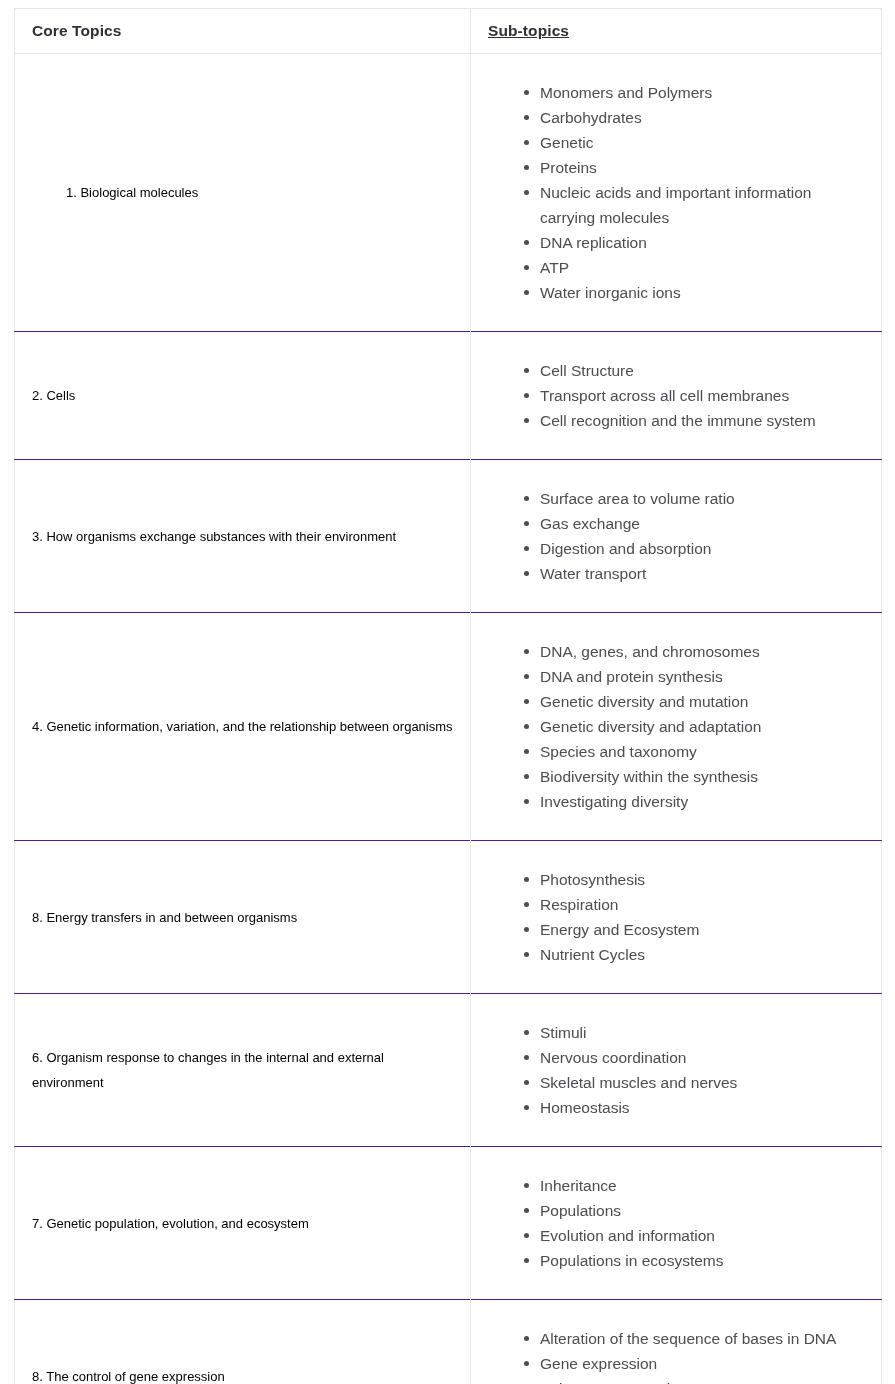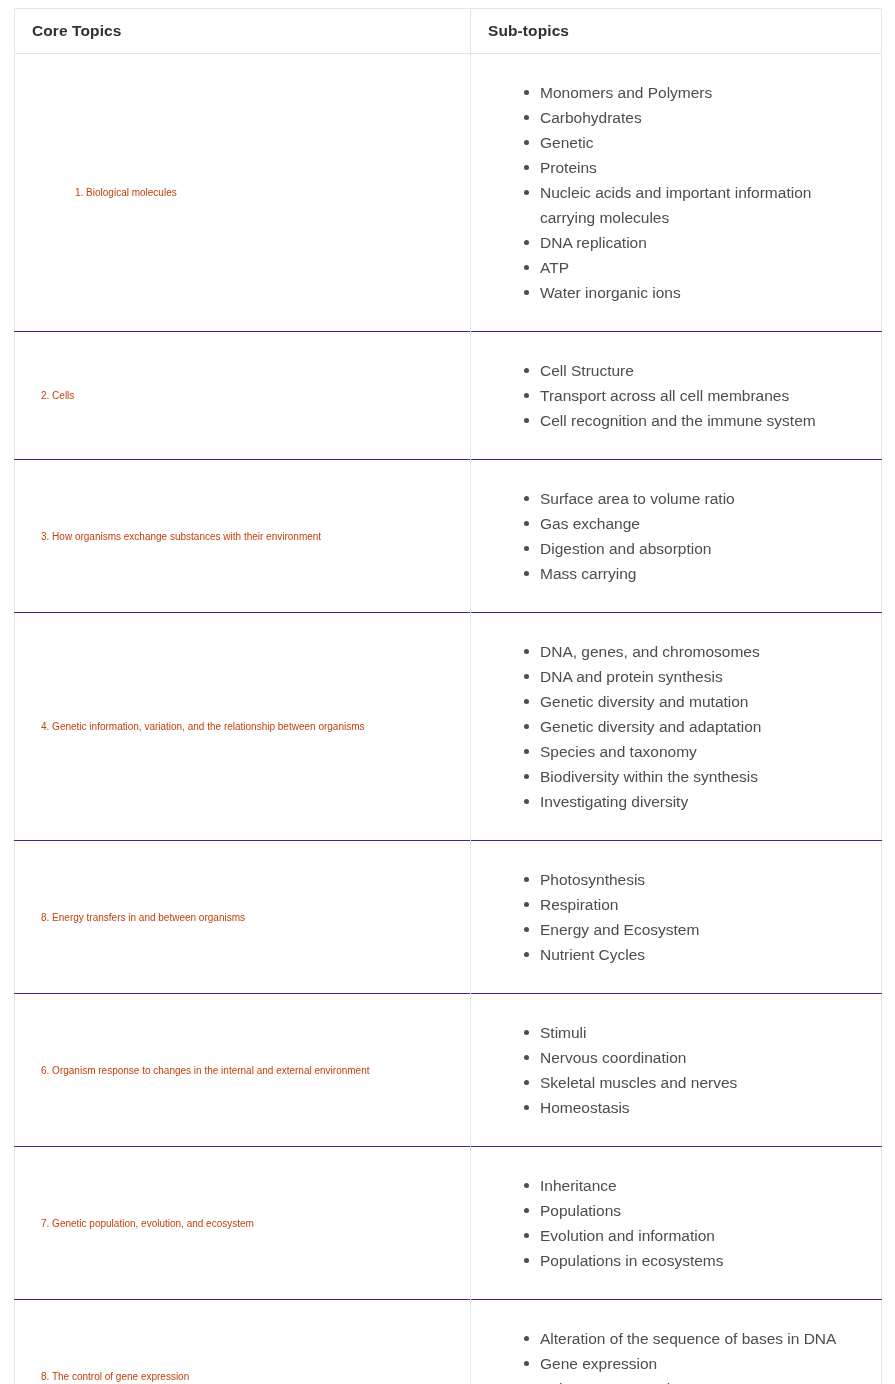--- a/index.html
+++ b/index.html
@@ -35,39 +35,39 @@
     text-align: left;
     font-size: 15.5px;
     font-weight: 600;
     color: #2f3037;
     padding: 13px 0 13px 17px;
     border-bottom: 1px solid #e3e5e8;
     border-right: 1px solid #e3e5e8;
     vertical-align: middle;
     letter-spacing: 0.1px;
   }
-  thead th:last-child { border-right: none; }
+  thead th:last-child { border-right: none; text-decoration: underline; }
 
   tbody td {
     border-top: 1px solid #4c1d95;
     border-right: 1px solid #e8eaec;
     vertical-align: middle;
     padding: 0;
   }
   tbody td:last-child { border-right: none; }
   tbody tr:first-child td { border-top: none; }
 
   td.core-cell {
     padding: 18px 12px 18px 17px;
   }
   .core-text {
-    font-size: 10px;
+    font-size: 13px;
     line-height: 25px;
-    color: #c2410c;
-    margin: 9px;
+    color: #000000;
+    margin: 0;
   }
   .core-text.indented {
     padding-left: 34px;
   }
 
   td.sub-cell {
     padding: 14px 14px 14px 0;
   }
   ul.sub-list {
     margin: 12px;
@@ -140,21 +140,21 @@
         </tr>
         <tr>
           <td class="core-cell">
             <p class="core-text">3. How organisms exchange substances with their environment</p>
           </td>
           <td class="sub-cell">
             <ul class="sub-list">
               <li>Surface area to volume ratio</li>
               <li>Gas exchange</li>
               <li>Digestion and absorption</li>
-              <li>Mass carrying</li>
+              <li>Water transport</li>
             </ul>
           </td>
         </tr>
         <tr>
           <td class="core-cell">
             <p class="core-text">4. Genetic information, variation, and the relationship between organisms</p>
           </td>
           <td class="sub-cell">
             <ul class="sub-list">
               <li>DNA, genes, and chromosomes</li>

